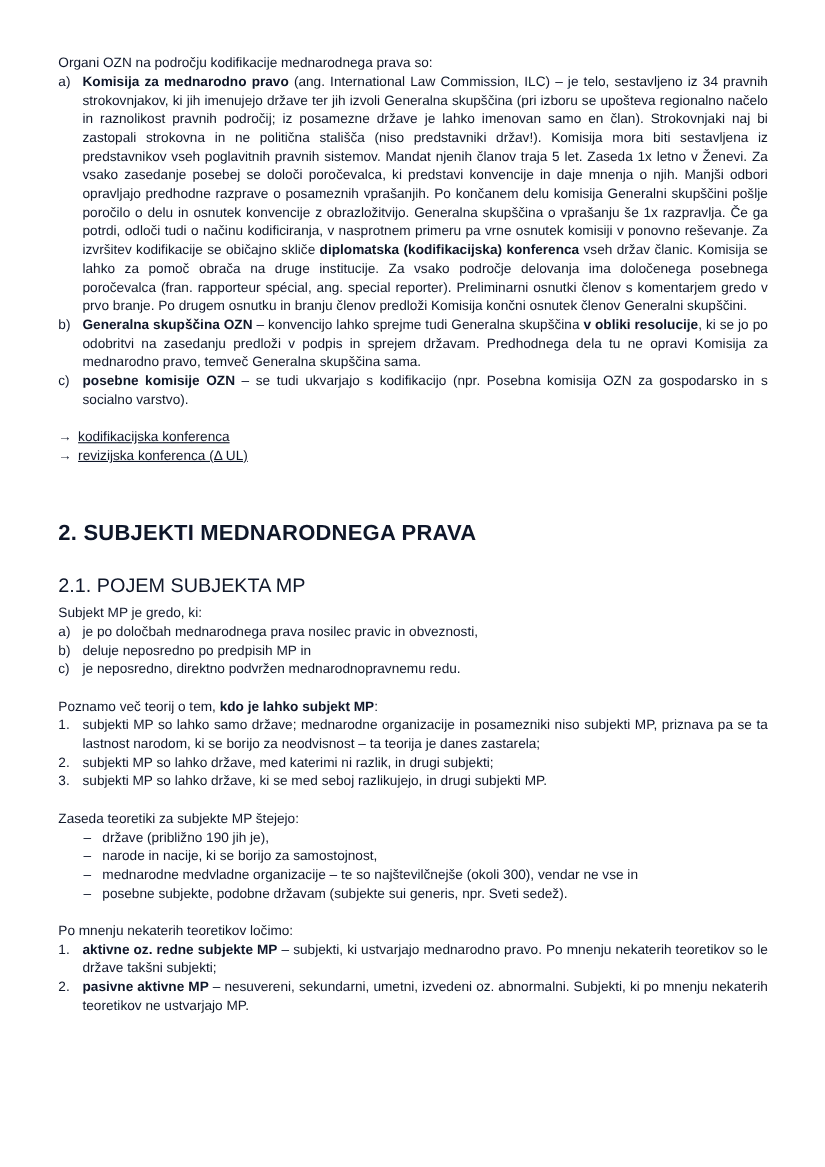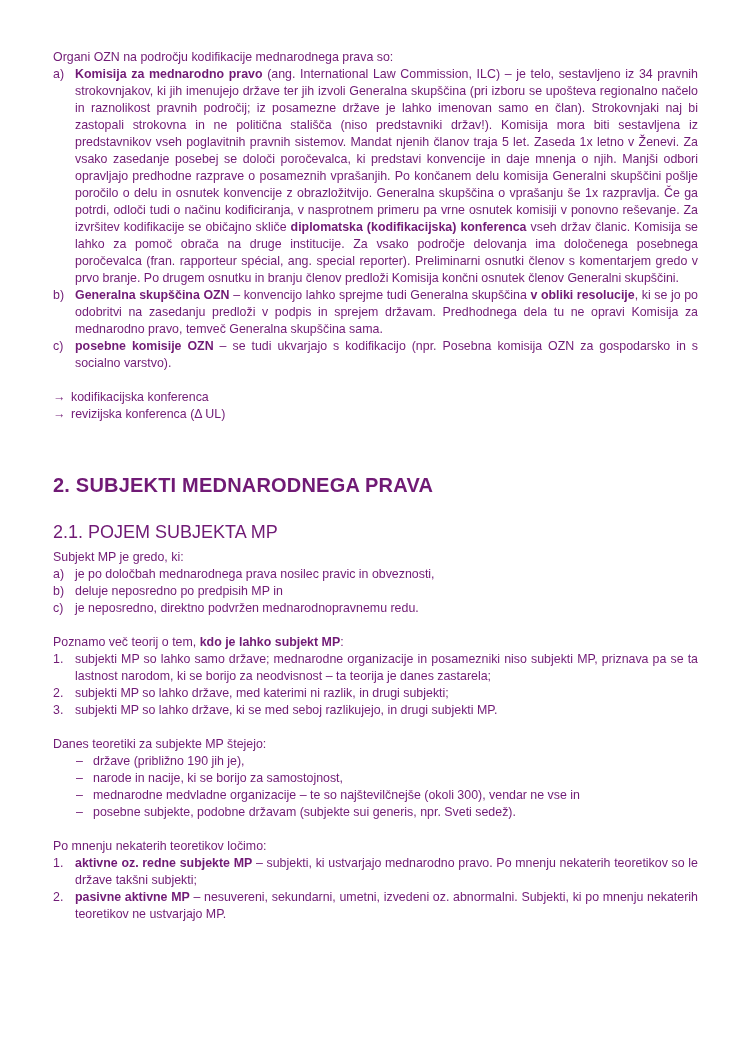--- a/index.html
+++ b/index.html
@@ -9,21 +9,21 @@
   }
   .page {
     position: relative;
     width: 750px;
     height: 947px;
     background: #ffffff;
     overflow: hidden;
     font-family: "Liberation Sans", "DejaVu Sans", sans-serif;
     font-size: 12.4px;
     line-height: 17px;
-    color: #701a75;
+    color: #0f172a;
   }
   .content {
     position: absolute;
     left: 53px;
     top: 49px;
     width: 645px;
   }
   .para {
     text-align: justify;
     margin: 0;
@@ -46,20 +46,21 @@
     margin: 0;
   }
   .dash > .marker {
     position: absolute;
     left: 23px;
     top: 0;
   }
   .arrow {
     margin: 0;
     text-align: left;
+    text-decoration: underline;
   }
   .arrow > .marker {
     display: inline-block;
     width: 18px;
   }
   .spacer {
     height: 17px;
   }
   .h1 {
     font-size: 20px;
@@ -100,21 +101,21 @@
       <div class="para"><span class="txt"><span>Subjekt MP je gredo, ki:</span></span></div>
       <div class="li"><span class="marker">a)</span><span class="txt"><span>je po določbah mednarodnega prava nosilec pravic in obveznosti,</span></span></div>
       <div class="li"><span class="marker">b)</span><span class="txt"><span>deluje neposredno po predpisih MP in</span></span></div>
       <div class="li"><span class="marker">c)</span><span class="txt"><span>je neposredno, direktno podvržen mednarodnopravnemu redu.</span></span></div>
       <div class="spacer"></div>
       <div class="para"><span class="txt"><span>Poznamo več teorij o tem, </span><b>kdo je lahko subjekt MP</b><span>:</span></span></div>
       <div class="li"><span class="marker">1.</span><span class="txt"><span>subjekti MP so lahko samo države; mednarodne organizacije in posamezniki niso subjekti MP, priznava pa se ta lastnost narodom, ki se borijo za neodvisnost – ta teorija je danes zastarela;</span></span></div>
       <div class="li"><span class="marker">2.</span><span class="txt"><span>subjekti MP so lahko države, med katerimi ni razlik, in drugi subjekti;</span></span></div>
       <div class="li"><span class="marker">3.</span><span class="txt"><span>subjekti MP so lahko države, ki se med seboj razlikujejo, in drugi subjekti MP.</span></span></div>
       <div class="spacer"></div>
-      <div class="para"><span class="txt"><span>Danes teoretiki za subjekte MP štejejo:</span></span></div>
+      <div class="para"><span class="txt"><span>Zaseda teoretiki za subjekte MP štejejo:</span></span></div>
       <div class="dash"><span class="marker">–</span><span class="txt"><span>države (približno 190 jih je),</span></span></div>
       <div class="dash"><span class="marker">–</span><span class="txt"><span>narode in nacije, ki se borijo za samostojnost,</span></span></div>
       <div class="dash"><span class="marker">–</span><span class="txt"><span>mednarodne medvladne organizacije – te so najštevilčnejše (okoli 300), vendar ne vse in</span></span></div>
       <div class="dash"><span class="marker">–</span><span class="txt"><span>posebne subjekte, podobne državam (subjekte sui generis, npr. Sveti sedež).</span></span></div>
       <div class="spacer"></div>
       <div class="para"><span class="txt"><span>Po mnenju nekaterih teoretikov ločimo:</span></span></div>
       <div class="li"><span class="marker">1.</span><span class="txt"><b>aktivne oz. redne subjekte MP</b><span> – subjekti, ki ustvarjajo mednarodno pravo. Po mnenju nekaterih teoretikov so le države takšni subjekti;</span></span></div>
       <div class="li"><span class="marker">2.</span><span class="txt"><b>pasivne aktivne MP</b><span> – nesuvereni, sekundarni, umetni, izvedeni oz. abnormalni. Subjekti, ki po mnenju nekaterih teoretikov ne ustvarjajo MP.</span></span></div>
     </div>
   <div class="page-number">7</div>

